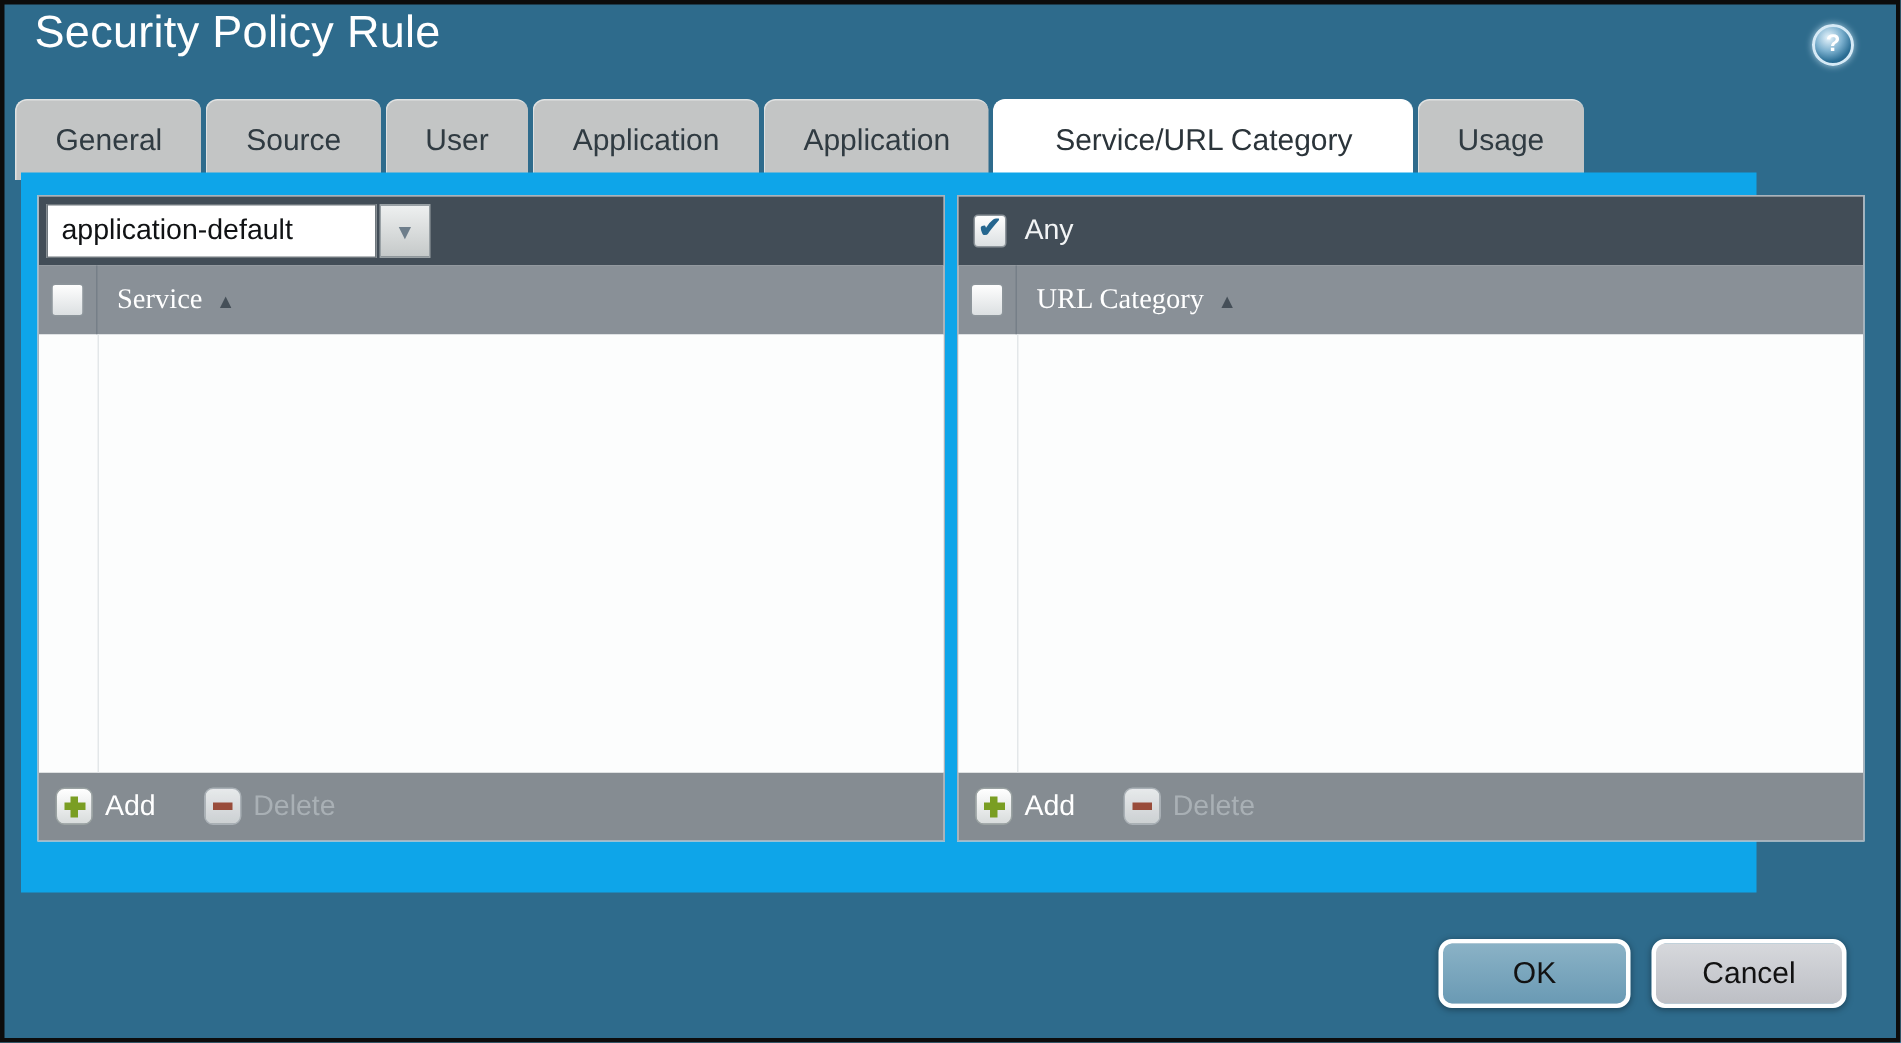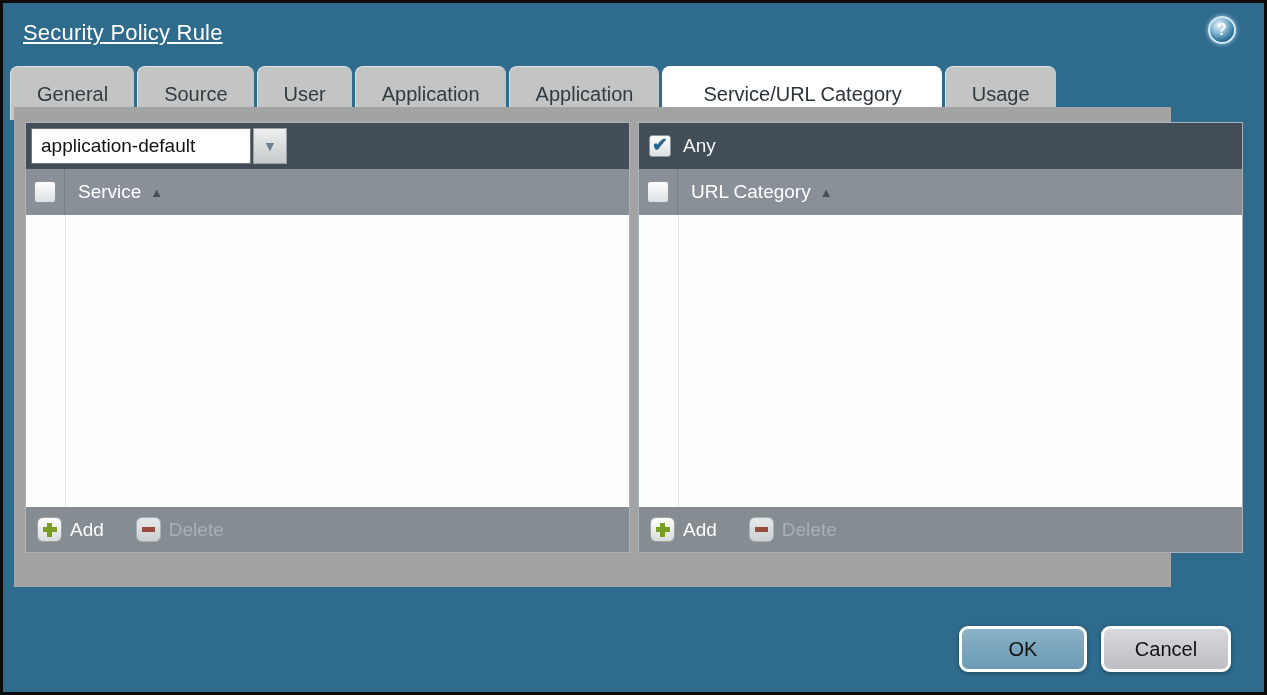--- a/index.html
+++ b/index.html
@@ -6,22 +6,22 @@
   html,body { width:1267px; height:695px; font-family:"Liberation Sans", sans-serif; }
 
   .dialog {
     position:relative; width:1267px; height:695px;
     background:#2e6b8c; border:3px solid #0c0c0c; overflow:hidden;
   }
 
   
   .titlebar { position:absolute; top:0; left:0; right:0; height:62px; }
   .title {
-    position:absolute; left:20px; top:17px;
-    color:#ffffff; font-size:22px; letter-spacing:0.2px;text-decoration:underline;
+    position:absolute; left:20px; top:2px;
+    color:#ffffff; font-size:30px; letter-spacing:0.2px;
   }
   .help-icon {
     position:absolute; right:28px; top:13px; width:28px; height:28px;
     border-radius:50%;
     background:radial-gradient(circle at 38% 30%, #eaf6fd 0%, #7db1cf 40%, #2c6f96 70%, #174e73 100%);
     border:2px solid #d6eaf6;
     box-shadow:0 0 5px rgba(210,235,250,0.75);
     color:#ffffff; font-weight:bold; font-size:16px;
     display:flex; align-items:center; justify-content:center;
     cursor:pointer;
@@ -33,22 +33,22 @@
     height:54px; line-height:54px; padding:0 26px;
     background:#c3c5c5; color:#303b42; font-size:20px;
     border-radius:8px 8px 0 0;
     border-left:1px solid #dfe1e1; border-top:1px solid #dfe1e1;
     white-space:nowrap; cursor:pointer;
   }
   .tab.active { background:#ffffff; color:#2b343a; padding:0 40px; border-color:#ffffff; }
 
   
   .content {
-    position:absolute; left:11px; top:104px; width:1157px; height:480px;
-    background:#a3a3a3;
+    position:absolute; left:11px; top:112px; width:1157px; height:480px;
+    background:#0ea5e9;
   }
 
   .panel {
     position:absolute; top:15px; width:605px; height:431px;
     border:1px solid #a9b3bc; display:flex; flex-direction:column;
     background:#fcfdfd;
   }
   .panel-left  { left:11px; }
   .panel-right { left:624px; }
 
@@ -91,21 +91,21 @@
   
   .colheader {
     height:46px; flex:0 0 46px; background:#899097;
     display:flex; align-items:center; color:#ffffff; font-size:19px;
   }
   .cb-cell {
     width:39px; align-self:stretch; flex:0 0 39px;
     display:flex; align-items:center; justify-content:center;
     border-right:1px solid #767f88;
   }
-  .col-label { margin-left:13px; }
+  .col-label { margin-left:13px;font-family:Liberation Serif, serif; }
   .sort-arrow { color:#454f58; font-size:13px; margin-left:9px; cursor:pointer; }
 
   
   .panel-body {
     flex:1 1 auto; background:#fcfdfd; position:relative;
   }
   .panel-body::after {
     content:""; position:absolute; left:39px; top:0; bottom:0; width:1px;
     background:#e3e7e9;
   }

